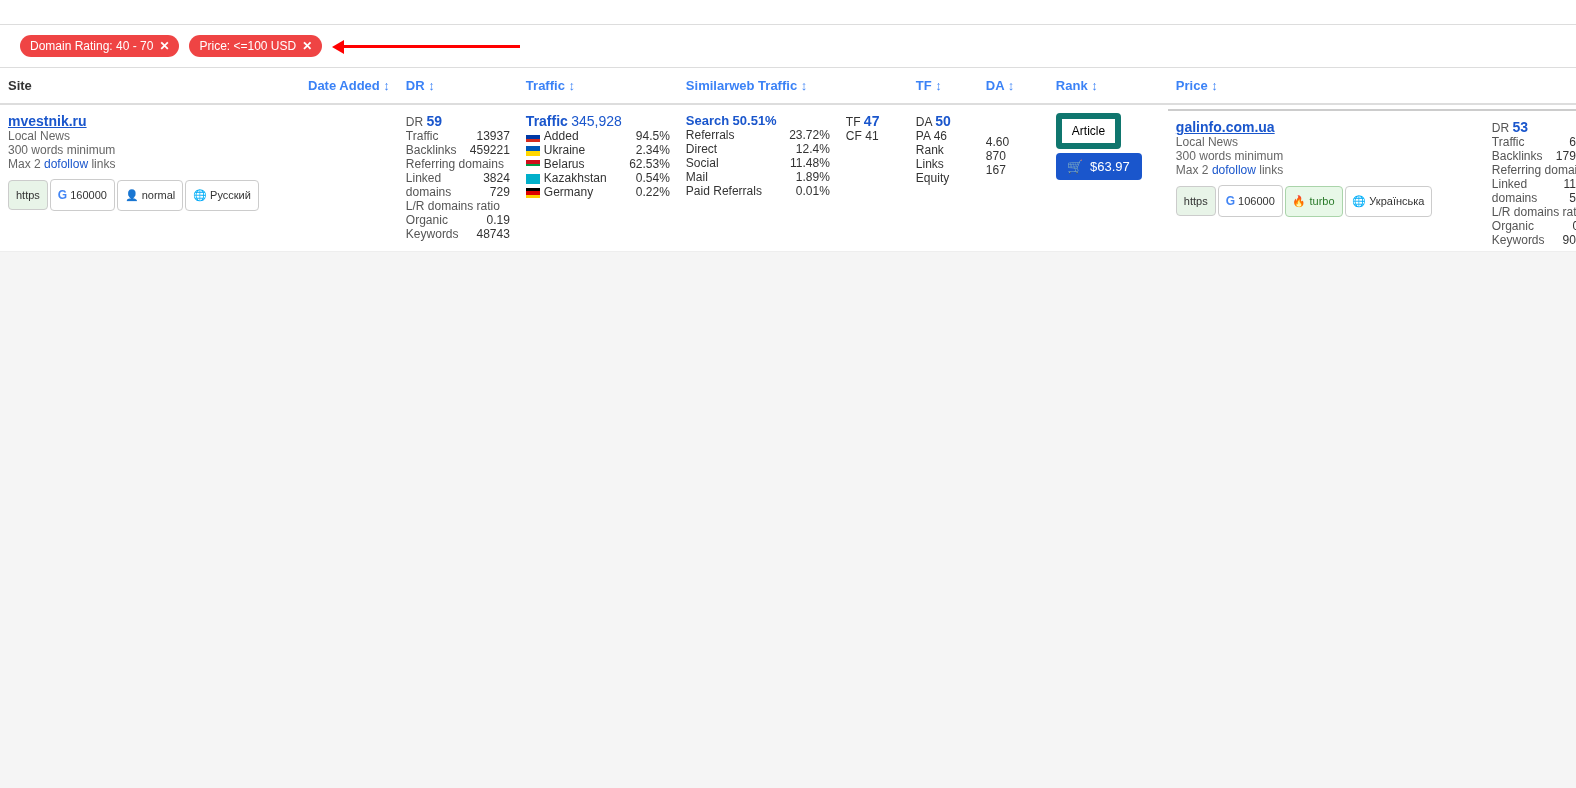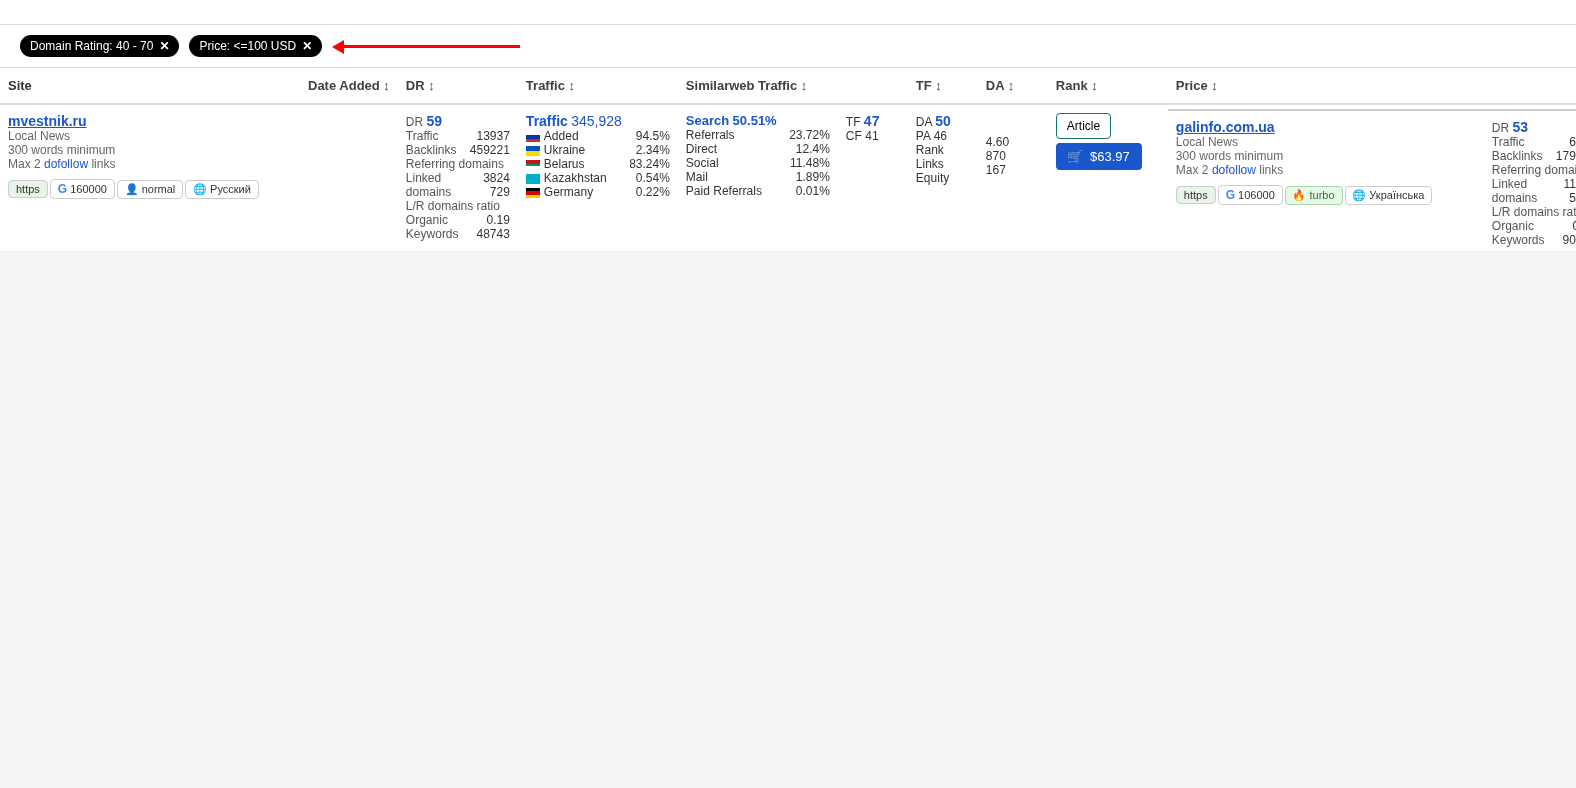--- a/index.html
+++ b/index.html
@@ -64,21 +64,21 @@
     .filter-tags {
       background: #fff;
       padding: 10px 20px;
       display: flex;
       align-items: center;
       gap: 10px;
       border-bottom: 1px solid #ddd;
       position: relative;
     }
     .filter-tag {
-      background: #000000;
+      background: #ef4444;
       color: #fff;
       padding: 4px 10px;
       border-radius: 20px;
       font-size: 12px;
       display: flex; align-items: center; gap: 6px;
     }
     .filter-tag .close { cursor: pointer; font-weight: bold; }
     .arrow-red2 {
       display: inline-block;
       width: 180px;
@@ -97,49 +97,49 @@
       border-right: 12px solid red;
     }
 
     .table-container { background: #fff; overflow-x: auto; }
     table { width: 100%; border-collapse: collapse; }
     thead tr { border-bottom: 2px solid #ddd; }
     th {
       padding: 10px 8px;
       text-align: left;
       font-size: 13px;
-      color: #404040;
+      color: #3b82f6;
       white-space: nowrap;
     }
     th.dark { color: #333; }
     td { padding: 4px 8px; font-size: 12px; vertical-align: top; border-bottom: 1px solid #eee; }
 
     .site-name { color: #1a56cc; font-weight: bold; font-size: 14px; }
     .site-sub { color: #666; font-size: 12px; }
     .site-tag {
       display: inline-block;
       border: 1px solid #ccc;
       border-radius: 4px;
-      padding: 2px 7px;
+      padding: 8px 7px;
       font-size: 11px;
       margin: 2px 2px 0 0;
       color: #333;
     }
     .site-tag.https { background: #e8f4e8; color: #333; }
     .dofollow { color: #1a56cc; }
 
     .dr-num { color: #1a56cc; font-weight: bold; font-size: 14px; }
     .traffic-label { color: #1a56cc; font-weight: bold; font-size: 14px; }
     .traffic-num { color: #1a56cc; font-size: 14px; }
     .search-pct { color: #1a56cc; font-size: 13px; font-weight: bold; }
     .tf-num { color: #1a56cc; font-weight: bold; font-size: 14px; }
     .da-num { color: #1a56cc; font-weight: bold; font-size: 14px; }
     .article-btn {
       display: block;
-      border: 1px solid #0f766e;
+      border: 6px solid #0f766e;
       background: #fff;
       padding: 5px 10px;
       border-radius: 4px;
       text-align: center;
       font-size: 12px;
       margin-bottom: 4px;
       cursor: pointer;
     }
     .buy-btn {
       display: flex;
@@ -216,21 +216,21 @@
     <div><span style="color:#555">Backlinks</span> <span style="float:right">459221</span></div>
     <div><span style="color:#555">Referring domains</span> <span style="float:right">3824</span></div>
     <div><span style="color:#555">Linked domains</span> <span style="float:right">729</span></div>
     <div><span style="color:#555">L/R domains ratio</span> <span style="float:right">0.19</span></div>
     <div><span style="color:#555">Organic Keywords</span> <span style="float:right">48743</span></div>
   </td>
           <td rowspan="7" style="vertical-align: top; padding-top: 8px; min-width: 160px;">
             <div><span class="traffic-label">Traffic</span> <span class="traffic-num">345,928</span></div>
             <div><span class="ru-flag"></span><span>Added</span><span style="float:right">94.5%</span></div>
             <div><span class="ua-flag"></span><span>Ukraine</span><span style="float:right">2.34%</span></div>
-            <div><span class="by-flag"></span><span>Belarus</span><span style="float:right">83.24%</span></div>
+            <div><span class="by-flag"></span><span>Belarus</span><span style="float:right">62.53%</span></div>
             <div><span class="kz-flag"></span><span>Kazakhstan</span><span style="float:right">0.54%</span></div>
             <div><span class="de-flag"></span><span>Germany</span><span style="float:right">0.22%</span></div>
           </td>
           <td rowspan="7" style="vertical-align: top; padding-top: 8px; min-width: 160px;">
             <div><span class="search-pct">Search</span> <span class="search-pct">50.51%</span></div>
             <div><span>Referrals</span><span style="float:right">23.72%</span></div>
             <div><span>Direct</span><span style="float:right">12.4%</span></div>
             <div><span>Social</span><span style="float:right">11.48%</span></div>
             <div><span>Mail</span><span style="float:right">1.89%</span></div>
             <div><span>Paid Referrals</span><span style="float:right">0.01%</span></div>

